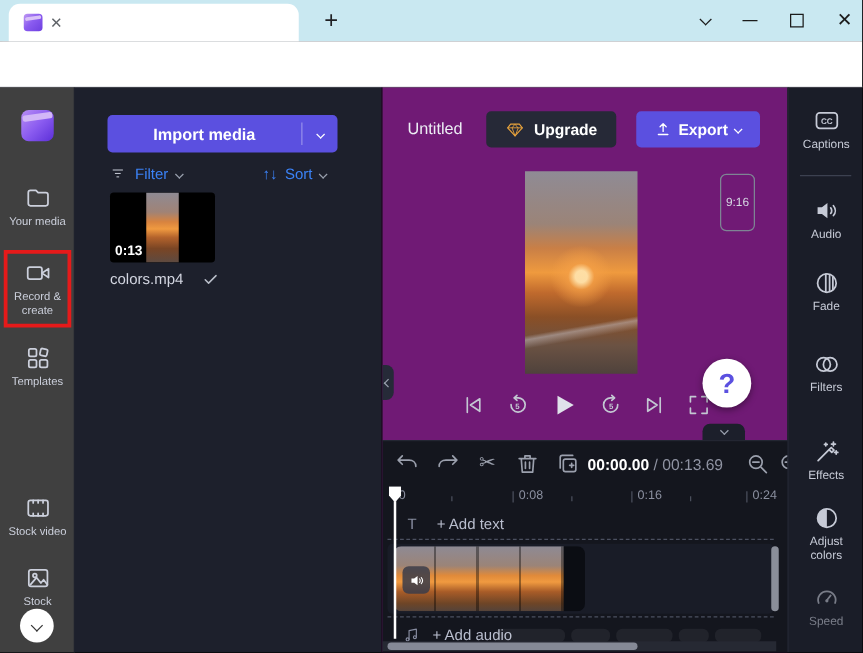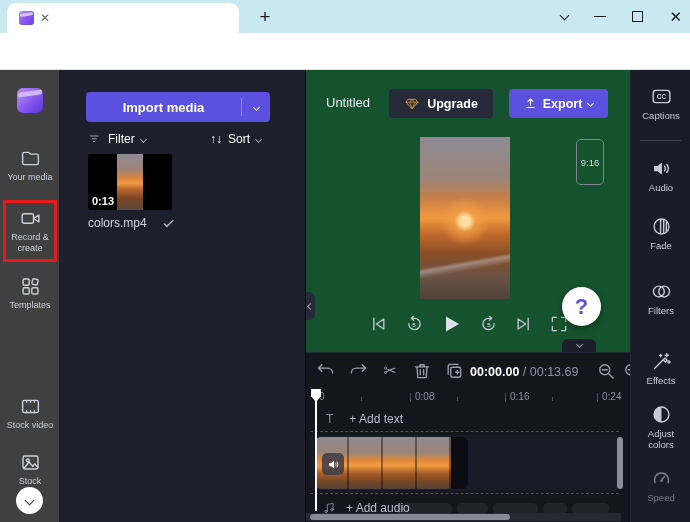--- a/index.html
+++ b/index.html
@@ -52,35 +52,35 @@
   .rail-expand { position:absolute; left:16px; top:417px; width:27px; height:27px; border-radius:50%; background:#fff; color:#333;
                  display:flex; align-items:center; justify-content:center; }
 
   
   .media-panel { position:absolute; left:60px; top:0; width:245px; height:452px; background:#1d202c; }
   .import-btn { position:absolute; left:26px; top:22px; width:184px; height:30px; background:#5b50e0; border-radius:4px;
                 color:#fff; display:flex; align-items:center; }
   .import-label { flex:1; text-align:center; font-size:13px; font-weight:bold; }
   .import-div { width:1px; height:18px; background:rgba(255,255,255,.35); }
   .import-caret { width:28px; display:flex; align-items:center; justify-content:center; }
-  .dd { position:absolute; top:62px; display:flex; align-items:center; gap:6px; color:#ffffff; font-size:12px; }
+  .dd { position:absolute; top:62px; display:flex; align-items:center; gap:6px; color:#3b82f6; font-size:12px; }
   .filter-ic { width:14px; height:12px; color:#c9cdd8; }
   .thumb { position:absolute; left:28px; top:84px; width:84px; height:56px; background:#000; border-radius:3px; overflow:hidden; }
   .thumb-strip { position:absolute; left:29px; top:0; width:26px; height:56px;
       background:linear-gradient(180deg,#8e8a94 0%,#a08376 28%,#d8833f 42%,#f09a40 52%,#b4632c 64%,#7a4524 80%,#5d4a41 100%); }
   .thumb-dur { position:absolute; left:4px; bottom:3px; color:#fff; font-size:11px; font-weight:bold; }
   .clip-name { position:absolute; left:28px; top:146px; font-size:12px; color:#d2d5e0; }
   .clip-check { position:absolute; left:102px; top:147px; width:13px; height:13px; color:#b9bec9; }
   .backup { position:absolute; left:0; top:423px; width:245px; display:flex; align-items:center; }
   .backup svg { width:16px; height:16px; margin-left:30px; color:#e8eaf2; }
   .backup-text { font-size:12px; font-weight:bold; color:#e8eaf2; margin-left:10px; }
   .backup .chev { margin-left:12px; color:#e8eaf2; }
 
   
-  .center { position:absolute; left:305px; top:0; width:325px; height:452px; background:#14532d; border-left:1px solid #0a0b10; }
+  .center { position:absolute; left:305px; top:0; width:325px; height:452px; background:#701a75; border-left:1px solid #0a0b10; }
   .proj-title { position:absolute; left:20px; top:25px; font-size:13px; color:#eceef4; }
   .upgrade-btn { position:absolute; left:83px; top:19px; width:104px; height:29px; background:#262937; border-radius:4px;
                  color:#fff; display:flex; align-items:center; justify-content:center; gap:7px; font-size:12.5px; font-weight:bold; }
   .upgrade-btn svg { width:16px; height:14px; }
   .export-btn { position:absolute; left:203px; top:19px; width:99px; height:29px; background:#5b50e0; border-radius:4px;
                 color:#fff; display:flex; align-items:center; justify-content:center; gap:6px; font-size:12.5px; font-weight:bold; }
   .export-btn svg { width:13px; height:13px; }
   .stage-video { position:absolute; left:114px; top:67px; width:90px; height:162px;
       background:
         radial-gradient(circle at 50% 52%, rgba(255,226,170,.95) 0 5%, rgba(245,160,70,.75) 11%, rgba(245,160,70,0) 26%),

